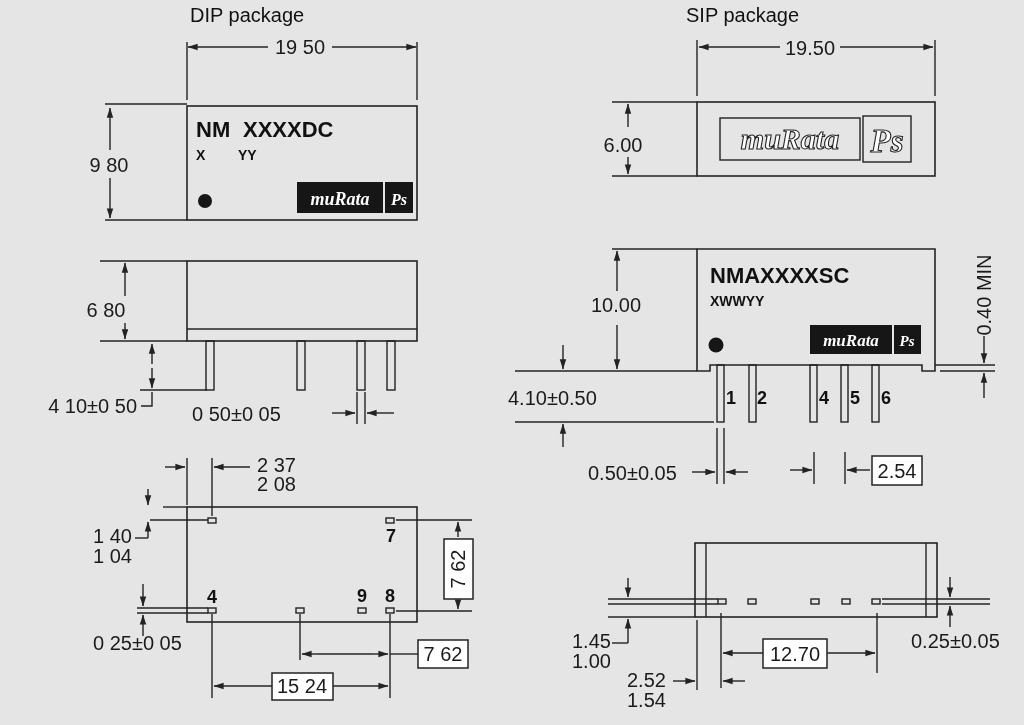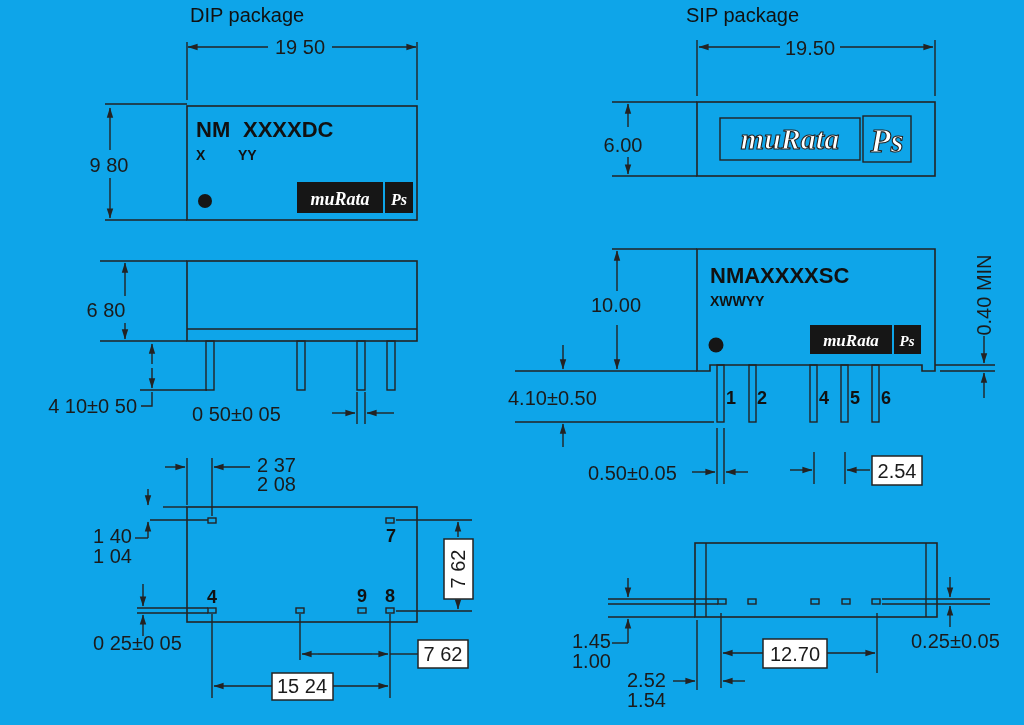--- a/index.html
+++ b/index.html
@@ -1,16 +1,16 @@
 <!DOCTYPE html>
 <html><head>
 <meta charset="utf-8">
 <style>
   html,body{margin:0;padding:0;background:#ffffff;}
-  .page{width:1024px;height:725px;background:#0ea5e9;overflow:hidden;text-decoration:underline;}
+  .page{width:1024px;height:725px;background:#e5e5e5;overflow:hidden;text-decoration:underline;}
   svg{display:block;}
   .ln{stroke:#232323;stroke-width:1.6;fill:none;stroke-linecap:butt;}
   .th{stroke:#232323;stroke-width:1.4;fill:none;}
   .dm{stroke:#232323;stroke-width:1.4;fill:none;}
   .t{font-family:"Liberation Sans",sans-serif;font-size:20px;fill:#1b1b1b;}
   .title{font-family:"Liberation Sans",sans-serif;font-size:20px;fill:#111;}
   .mk1{font-family:"Liberation Sans",sans-serif;font-size:22px;font-weight:bold;fill:#111;}
   .mk2{font-family:"Liberation Sans",sans-serif;font-size:14px;font-weight:bold;fill:#111;}
   .pn{font-family:"Liberation Sans",sans-serif;font-size:18px;font-weight:bold;fill:#111;}
   .lg{font-family:"Liberation Serif",serif;font-style:italic;font-weight:bold;fill:#ffffff;}

